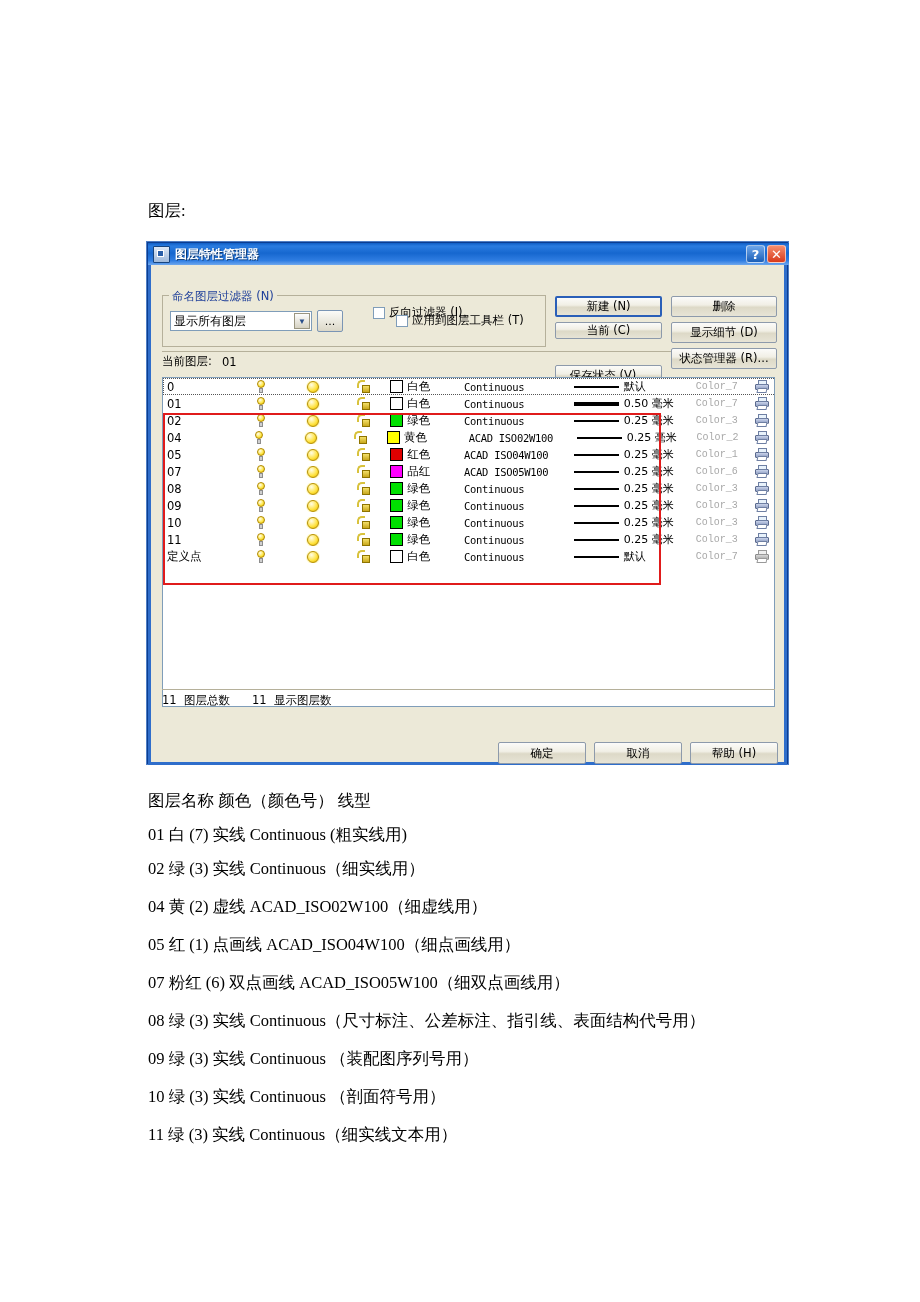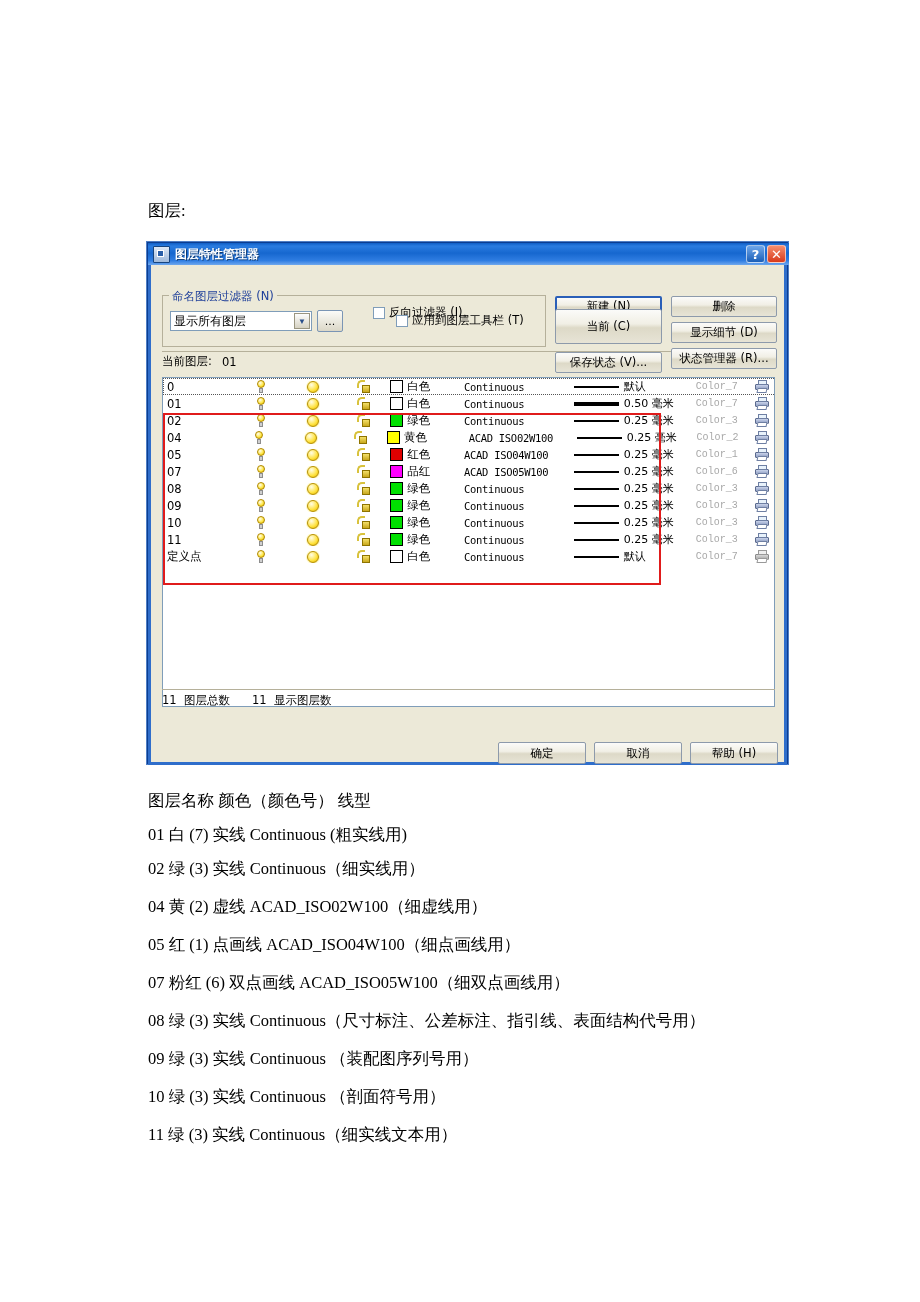--- a/index.html
+++ b/index.html
@@ -269,23 +269,23 @@
       </div>
 
       <div class="curlayer-sep"></div>
       <div class="curlayer">
         <span>当前图层:</span>
         <span>01</span>
       </div>
 
       <div class="btn default" style="left:404px;top:31px;width:107px;height:21px;">新建 (N)</div>
       <div class="btn" style="left:520px;top:31px;width:106px;height:21px;">删除</div>
-      <div class="btn" style="left:404px;top:44px;width:107px;height:35px;">当前 (C)</div>
+      <div class="btn" style="left:404px;top:57px;width:107px;height:17px;">当前 (C)</div>
       <div class="btn" style="left:520px;top:57px;width:106px;height:21px;">显示细节 (D)</div>
-      <div class="btn" style="left:404px;top:87px;width:107px;height:21px;">保存状态 (V)...</div>
+      <div class="btn" style="left:404px;top:100px;width:107px;height:21px;">保存状态 (V)...</div>
       <div class="btn" style="left:520px;top:83px;width:106px;height:21px;">状态管理器 (R)...</div>
 
       <div class="listwrap">
         <div class="rows" id="rows">
             <div class="row-sel-dot" style="top: 0px;"></div>
             <div class="row">
               <div class="c-name" style="width: 76px;">0</div>
               <div class="c-ico" style="width: 44px;">
                 <span class="bulb">
                   <span class="glass"></span>

